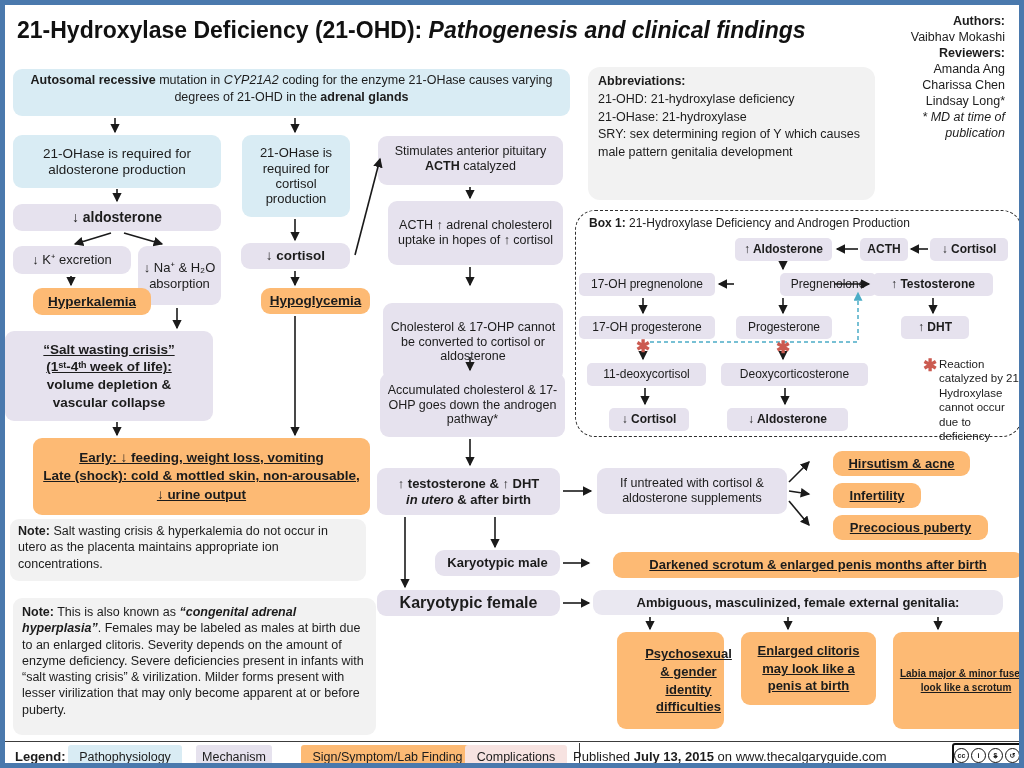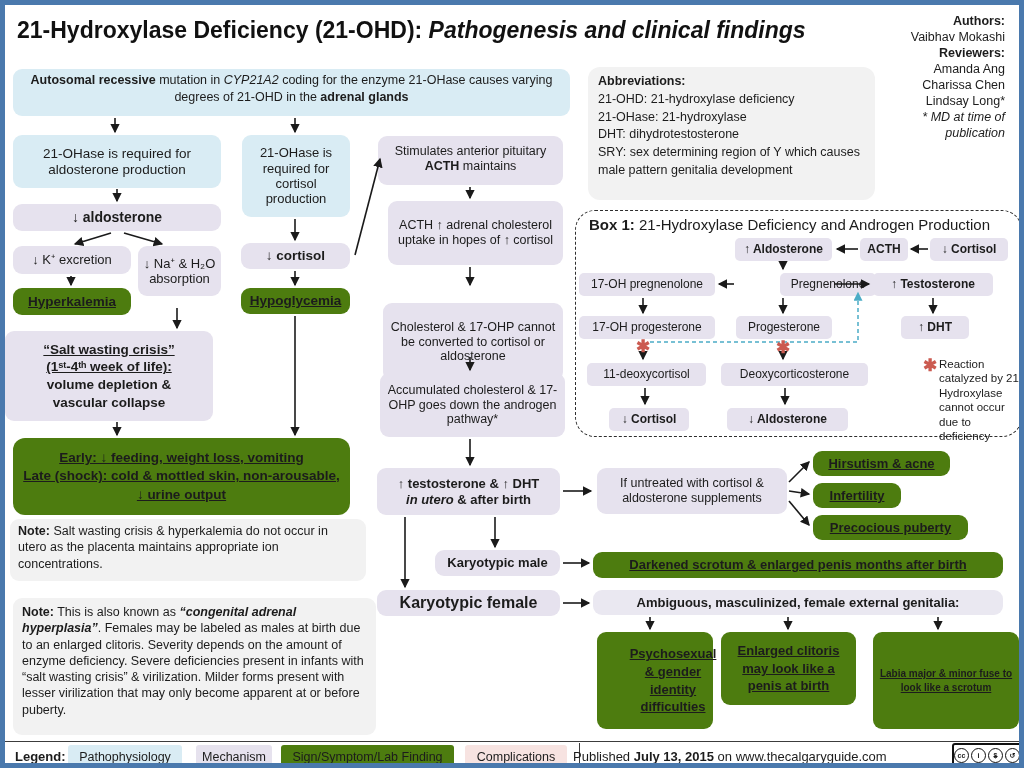--- a/index.html
+++ b/index.html
@@ -2,21 +2,21 @@
 <html><head>
 <meta charset="utf-8">
 <style>
   html,body{margin:0;padding:0;background:#6b86a8;}
   body{font-family:"Liberation Sans", sans-serif; color:#1c1c1c;}
   .canvas{position:relative;width:1024px;height:768px;background:#ffffff;border:5px solid #4a79ad;box-sizing:border-box;overflow:hidden;}
   .abs{position:absolute;box-sizing:border-box;}
   .box{position:absolute;box-sizing:border-box;display:flex;flex-direction:column;align-items:center;justify-content:center;text-align:center;border-radius:9px;line-height:1.18;padding:2px 5px;}
   .blue{background:#d9ecf4;}
   .lav{background:#e6e2ee;}
-  .green{background:#4d7c0f;}
+  .green{background:#fdba74;margin-left:20px;}
   .pink{background:#f7e3e1;}
   .gray{background:#f2f2f2;}
   .amb{background:#eae8f1;}
   .b{font-weight:bold;}
   .i{font-style:italic;}
   .u{text-decoration:underline;}
   .left{align-items:flex-start;text-align:left;}
   .node{border-radius:5px;font-size:12px;padding:1px 4px;}
   .title{position:absolute;left:12px;top:12px;font-size:23px;font-weight:bold;color:#111;white-space:nowrap;}
   .credits{position:absolute;right:14px;top:8px;text-align:right;font-size:12.5px;line-height:1.28;}
@@ -56,33 +56,33 @@
 
   <div class="box blue" style="left:8px;top:130px;width:208px;height:53px;font-size:13.5px;">
       <span>21-OHase is required for aldosterone production</span>
     </div>
   <div class="box lav b" style="left:8px;top:199px;width:208px;height:27px;font-size:14px;">
       <span>↓ aldosterone</span>
     </div>
   <div class="box lav" style="left:8px;top:241px;width:118px;height:28px;font-size:13px;">
       <span>↓ K⁺ excretion</span>
     </div>
-  <div class="box lav" style="left:133px;top:241px;width:83px;height:50px;font-size:13px;">
+  <div class="box lav" style="left:133px;top:241px;width:83px;height:59px;font-size:13px;">
       <span>↓ Na⁺ &amp; H₂O absorption</span>
     </div>
   <div class="box green b u" style="left:8px;top:283px;width:118px;height:27px;font-size:13.5px;">
       <span>Hyperkalemia</span>
     </div>
   <div class="box lav b" style="left:0;top:326px;width:208px;height:90px;font-size:13.5px;line-height:1.3;">
     <span class="u">“Salt wasting crisis”</span>
     <span class="u">(1ˢᵗ-4ᵗʰ week of life):</span>
     <span>volume depletion &amp;</span>
     <span>vascular collapse</span>
   </div>
-  <div class="box green b" style="left:8px;top:433px;width:337px;height:77px;font-size:13.5px;line-height:1.35;border-radius:12px;">
+  <div class="box green b" style="left:8px;top:433px;width:337px;height:77px;font-size:13.5px;line-height:1.35;">
     <span class="u">Early: ↓ feeding, weight loss, vomiting</span>
     <span class="u">Late (shock): cold &amp; mottled skin, non-arousable, ↓ urine output</span>
   </div>
   <div class="box gray left" style="left:5px;top:514px;width:356px;height:62px;font-size:12.5px;line-height:1.3;padding:4px 8px;display:block;">
     <span class="b">Note:</span><span> Salt wasting crisis &amp; hyperkalemia do not occur in utero as the placenta maintains appropriate ion concentrations.</span>
   </div>
   <div class="box gray left" style="left:8px;top:593px;width:363px;height:137px;font-size:12.5px;line-height:1.3;padding:6px 9px;display:block;">
     <span class="b">Note:</span><span> This is also known as </span><span class="b i">“congenital adrenal hyperplasia”</span><span>. Females may be labeled as males at birth due to an enlarged clitoris. Severity depends on the amount of enzyme deficiency. Severe deficiencies present in infants with “salt wasting crisis” &amp; virilization. Milder forms present with lesser virilization that may only become apparent at or before puberty.</span>
   </div>
 
@@ -90,21 +90,21 @@
       <span>21-OHase is required for cortisol production</span>
     </div>
   <div class="box lav b" style="left:236px;top:238px;width:109px;height:26px;font-size:13.5px;">
       <span>↓ cortisol</span>
     </div>
   <div class="box green b u" style="left:236px;top:283px;width:109px;height:26px;font-size:13.5px;">
       <span>Hypoglycemia</span>
     </div>
 
   <div class="box lav" style="left:373px;top:131px;width:185px;height:49px;font-size:12.5px;display:block;padding-top:8px;">
-    <span>Stimulates anterior pituitary </span><span class="b">ACTH</span><span> maintains</span>
+    <span>Stimulates anterior pituitary </span><span class="b">ACTH</span><span> catalyzed</span>
   </div>
   <div class="box lav" style="left:383px;top:196px;width:175px;height:64px;font-size:12.5px;">
       <span>ACTH ↑ adrenal cholesterol uptake in hopes of ↑ cortisol</span>
     </div>
   <div class="box lav" style="left:378px;top:298px;width:180px;height:78px;font-size:12.5px;">
       <span>Cholesterol &amp; 17-OHP cannot be converted to cortisol or aldosterone</span>
     </div>
   <div class="box lav" style="left:375px;top:368px;width:185px;height:64px;font-size:12.5px;">
       <span>Accumulated cholesterol &amp; 17-OHP goes down the androgen pathway*</span>
     </div>
@@ -116,26 +116,25 @@
       <span>Karyotypic male</span>
     </div>
   <div class="box lav b" style="left:372px;top:585px;width:183px;height:26px;font-size:16px;">
       <span>Karyotypic female</span>
     </div>
 
   <div class="box gray left" style="left:583px;top:62px;width:287px;height:133px;font-size:12.5px;line-height:1.42;padding:6px 10px;display:block;border-radius:12px;">
     <div class="b">Abbreviations:</div>
     <div>21-OHD: 21-hydroxylase deficiency</div>
     <div>21-OHase: 21-hydroxylase</div>
-    <div>DHT: dihydrotestosterone</div>
     <div>SRY: sex determining region of Y which causes male pattern genitalia development</div>
   </div>
 
   <div class="abs" style="left:570px;top:205px;width:447px;height:227px;border:1.6px dashed #2e2e2e;border-radius:20px;"></div>
-  <div class="abs" style="left:584px;top:211px;font-size:15px;">
+  <div class="abs" style="left:584px;top:211px;font-size:12px;">
     <span class="b">Box 1:</span><span> 21-Hydroxylase Deficiency and Androgen Production</span>
   </div>
   <div class="box lav node b" style="left:730px;top:233px;width:97px;height:23px;">
       <span>↑ Aldosterone</span>
     </div>
   <div class="box lav node b" style="left:855px;top:233px;width:48px;height:23px;">
       <span>ACTH</span>
     </div>
   <div class="box lav node b" style="left:925px;top:233px;width:78px;height:23px;">
       <span>↓ Cortisol</span>
@@ -183,21 +182,21 @@
     </div>
   <div class="box green b u" style="left:808px;top:510px;width:155px;height:25px;font-size:13px;">
       <span>Precocious puberty</span>
     </div>
   <div class="box green b u" style="left:588px;top:547px;width:410px;height:26px;font-size:13px;">
       <span>Darkened scrotum &amp; enlarged penis months after birth</span>
     </div>
   <div class="box amb b" style="left:588px;top:585px;width:410px;height:25px;font-size:13px;">
       <span>Ambiguous, masculinized, female external genitalia:</span>
     </div>
-  <div class="box green b u" style="left:592px;top:627px;width:116px;height:97px;font-size:13px;line-height:1.35;padding-left:41px;">
+  <div class="box green b u" style="left:592px;top:627px;width:107px;height:97px;font-size:13px;line-height:1.35;padding-left:41px;">
       <span>Psychosexual &amp; gender identity difficulties</span>
     </div>
   <div class="box green b u" style="left:716px;top:627px;width:135px;height:73px;font-size:13px;line-height:1.35;">
       <span>Enlarged clitoris may look like a penis at birth</span>
     </div>
   <div class="box green b u" style="left:868px;top:627px;width:146px;height:97px;font-size:10px;line-height:1.35;">
       <span>Labia major &amp; minor fuse to look like a scrotum</span>
     </div>
 
   <div class="abs" style="left:0px;top:736px;width:1014px;border-top:1.5px solid #3c3c3c;"></div>

